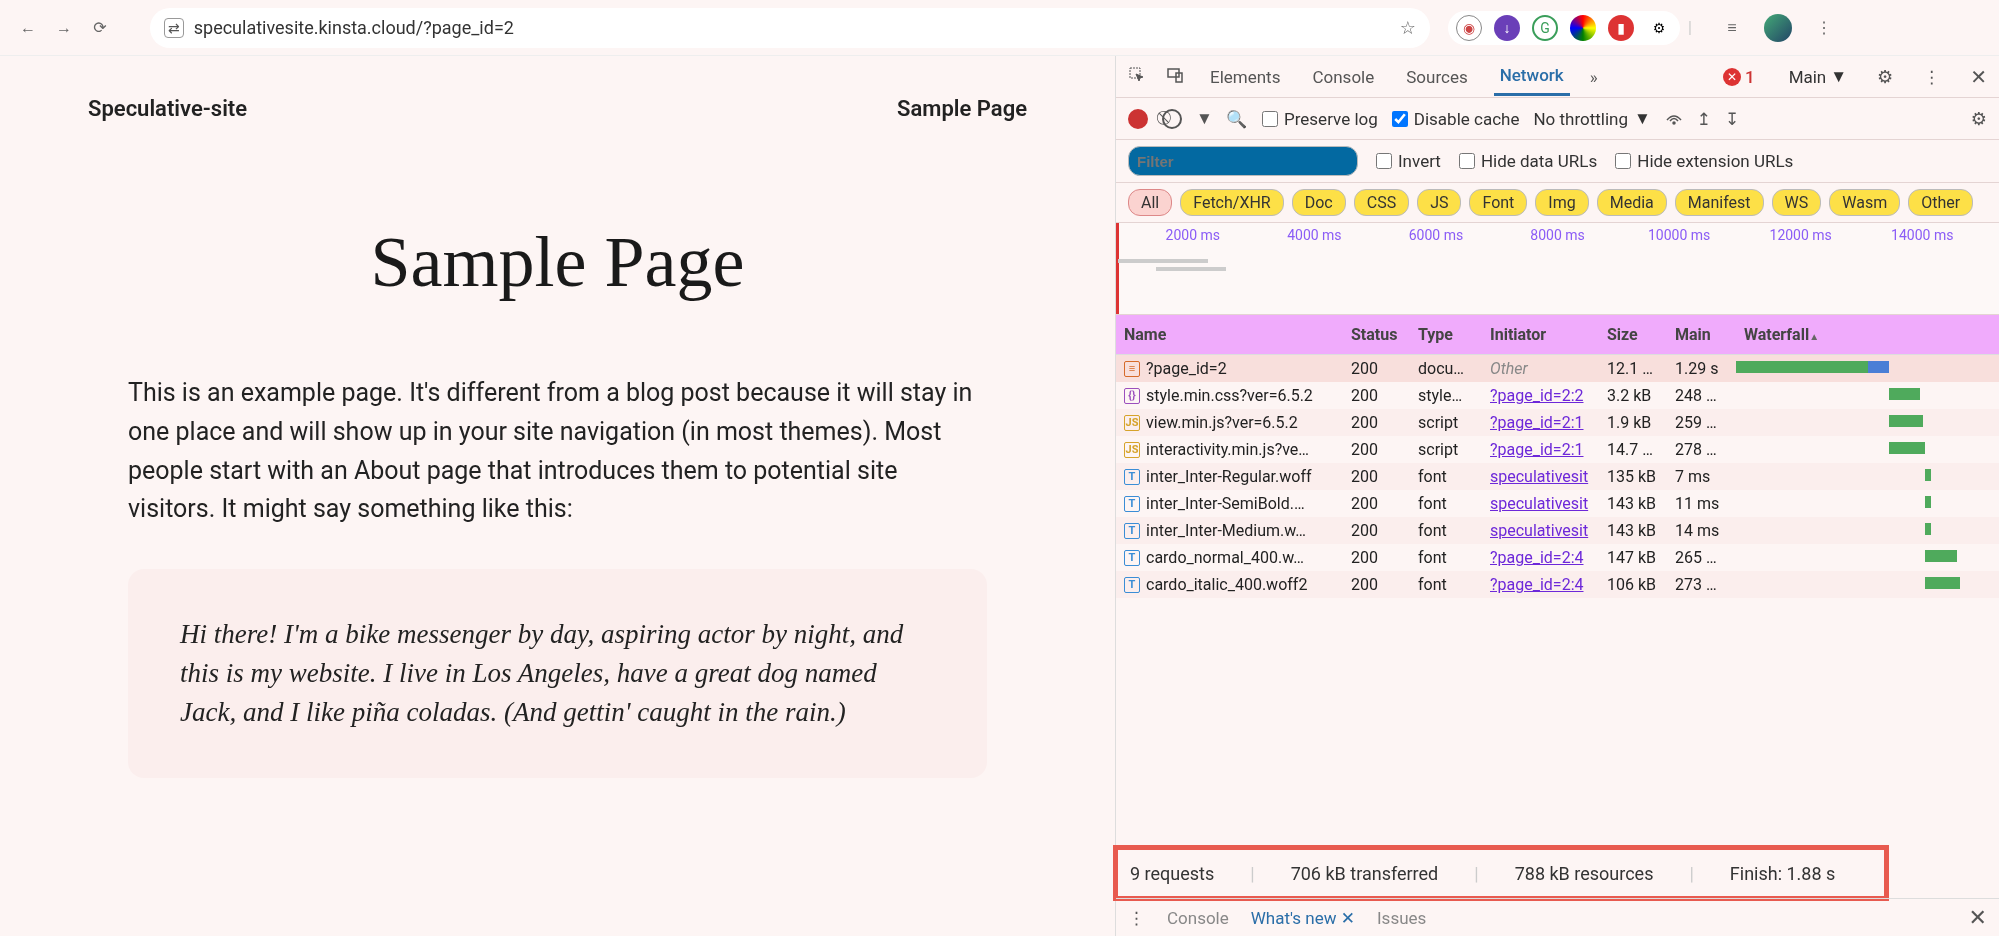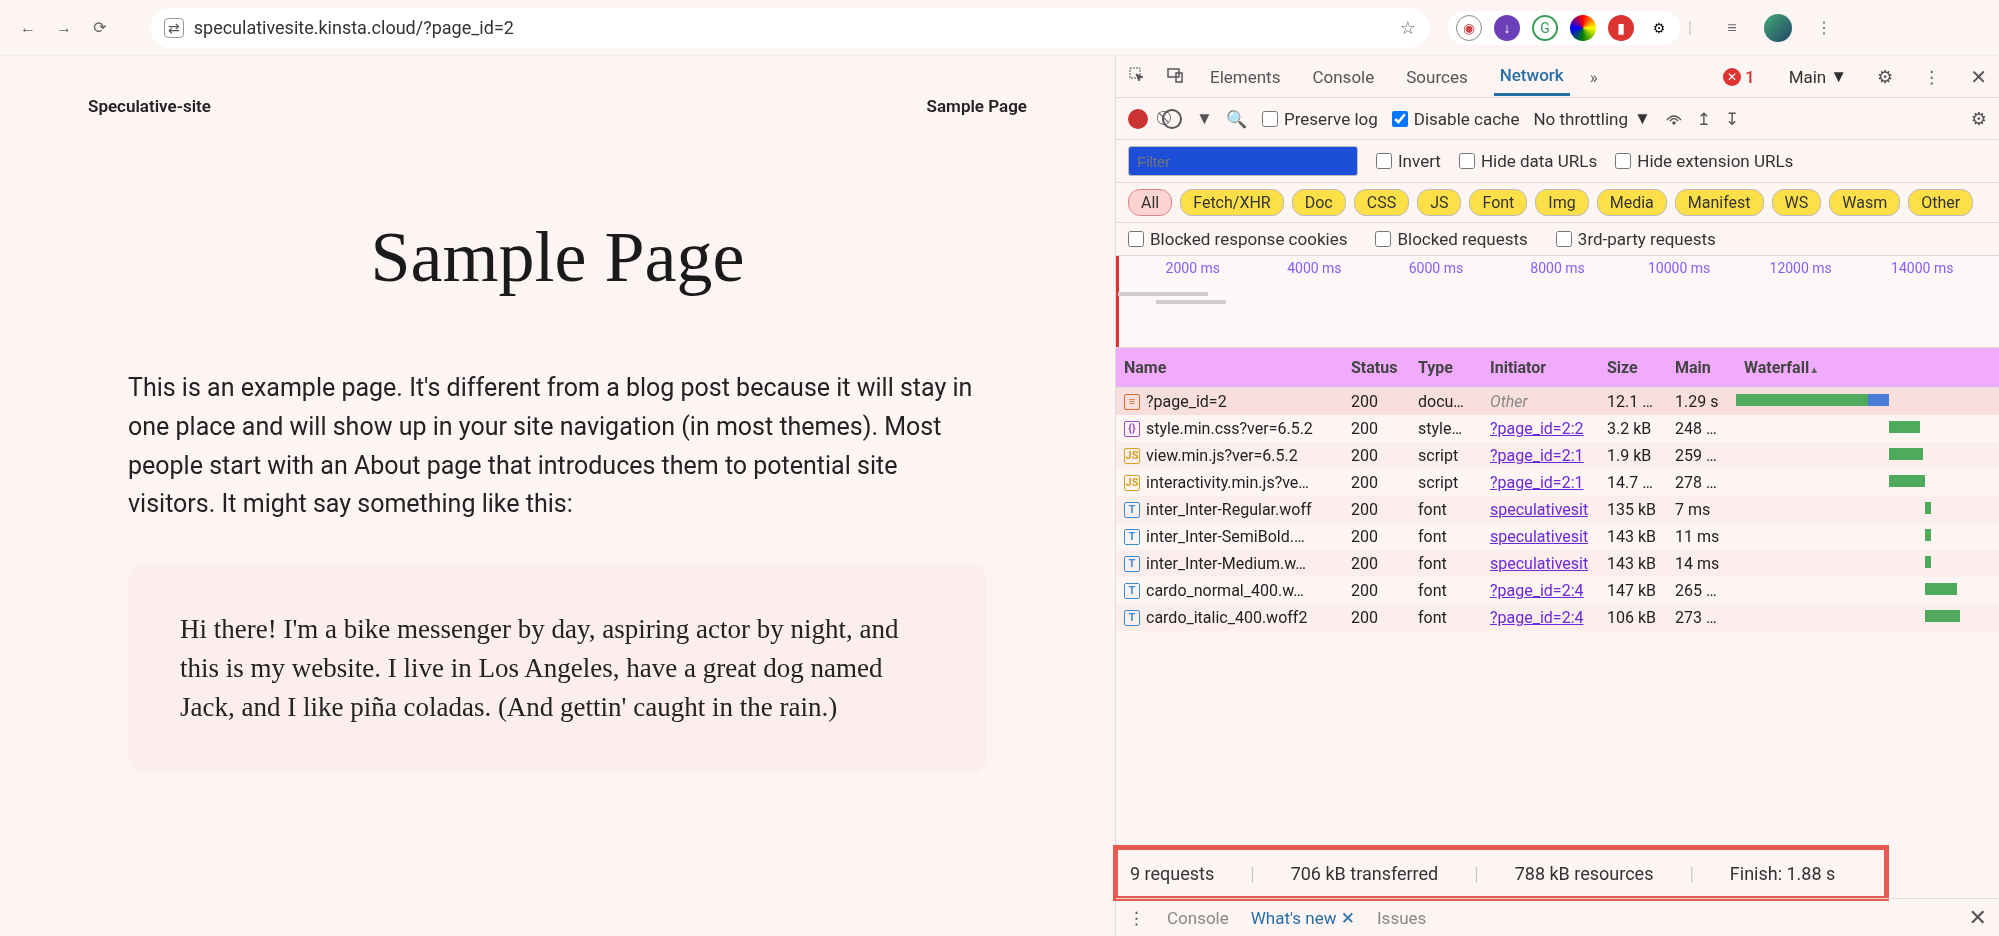--- a/index.html
+++ b/index.html
@@ -12,44 +12,44 @@
 .addr-prefix { font-size: 14px; border: 1px solid #999; border-radius: 4px; padding: 1px 3px; color: #555; }
 .star { margin-left: auto; color: #666; }
 .ext-icons { display: flex; gap: 12px; align-items: center; background: #fff; border-radius: 22px; padding: 4px 8px; margin-left: 10px; }
 .ext-icon { width: 26px; height: 26px; border-radius: 50%; display: inline-flex; align-items: center; justify-content: center; font-size: 14px; }
 .tail-icons { display: flex; gap: 18px; align-items: center; margin-left: 18px; }
 .avatar { width: 28px; height: 28px; border-radius: 50%; background: linear-gradient(135deg, #4a7, #246); }
 
 
 .split { display: flex; height: calc(100% - 56px); }
 .page { width: 1115px; background: #fdf5f4; padding: 40px 88px; overflow: hidden; }
-.site-header { display: flex; justify-content: space-between; font-size: 17px; font-weight: 600; color: #222; }
+.site-header { display: flex; justify-content: space-between; font-size: 22px; font-weight: 600; color: #222; }
 .site-link { color: #222; }
 .page-title { font-family: Georgia, 'Times New Roman', serif; font-size: 72px; font-weight: 400; text-align: center; margin: 100px 0 70px; color: #1a1a1a; }
 .page-body { font-size: 25px; line-height: 1.55; color: #222; margin: 2px 40px; }
-.blockquote { background: #fbeeed; border-radius: 16px; padding: 46px 52px; margin: 40px 0; font-family: Georgia, 'Times New Roman', serif; font-size: 27px; line-height: 1.45; color: #222; }
+.blockquote { background: #fbeeed; border-radius: 16px; padding: 46px 52px; margin: 40px 0; font-family: Georgia, 'Times New Roman', serif; font-style: italic; font-size: 27px; line-height: 1.45; color: #222; }
 
 
 .devtools { flex: 1; background: #fdf5f4; border-left: 1px solid #ddd; display: flex; flex-direction: column; font-size: 17px; color: #333; }
 
 .dt-tabs { height: 42px; display: flex; align-items: center; padding: 0 12px; gap: 20px; border-bottom: 1px solid #e4d4d3; }
 .dt-tab { color: #555; cursor: pointer; padding: 8px 6px; }
 .dt-tab.active { color: #2a6ea8; border-bottom: 3px solid #2a6ea8; font-weight: 500; }
 .dock-icon { color: #555; }
 .err-badge { display: inline-flex; align-items: center; gap: 4px; color: #c33; font-weight: 500; margin-left: auto; }
 .err-badge .dot { width: 18px; height: 18px; background: #d33; border-radius: 50%; color: #fff; font-size: 12px; display: flex; align-items: center; justify-content: center; }
 
 .dt-toolbar { height: 42px; display: flex; align-items: center; padding: 0 12px; gap: 14px; border-bottom: 1px solid #e4d4d3; }
 .circle-btn { width: 20px; height: 20px; border: 2px solid #555; border-radius: 50%; display: inline-block; }
 .circle-btn.rec { border-color: #c33; background: #c33; }
 .cb { display: flex; align-items: center; gap: 6px; cursor: pointer; }
 .cb input { width: 16px; height: 16px; }
 
 .dt-filterrow { display: flex; align-items: center; gap: 18px; padding: 6px 12px; border-bottom: 1px solid #e4d4d3; }
-.filter-input { width: 230px; height: 30px; border: 1px solid #bbb; border-radius: 3px; padding: 0 8px; font-size: 15px; background: #1d4ed8; }
+.filter-input { width: 230px; height: 30px; border: 1px solid #bbb; border-radius: 12px; padding: 0 8px; font-size: 15px; background: #0369a1; font-weight: bold; }
 
 .chips { display: flex; gap: 8px; padding: 6px 12px; border-bottom: 1px solid #e4d4d3; flex-wrap: wrap; }
 .chip { border: 1px solid #bbb; border-radius: 12px; padding: 3px 12px; font-size: 16px; background: #fde047; cursor: pointer; }
 .chip.active { background: #fbd3d0; border-color: #d88; }
 
 .dt-extras { display: flex; gap: 28px; padding: 6px 12px; border-bottom: 1px solid #e4d4d3; }
 
 .timeline { height: 92px; border-bottom: 1px solid #e4d4d3; position: relative; background: #fdf8f7; }
 .tl-labels { display: flex; font-size: 14px; color: #8b5cf6; padding: 4px 16px; }
 .tl-labels span { flex: 1; text-align: center; }
@@ -209,34 +209,20 @@
         <span class="chip">JS</span>
         <span class="chip">Font</span>
         <span class="chip">Img</span>
         <span class="chip">Media</span>
         <span class="chip">Manifest</span>
         <span class="chip">WS</span>
         <span class="chip">Wasm</span>
         <span class="chip">Other</span>
       </div>
 
-    <div class="dt-extras">
-      <label class="cb">
-          <input type="checkbox" style="">
-          <span>Blocked response cookies</span>
-        </label>
-      <label class="cb">
-          <input type="checkbox" style="">
-          <span>Blocked requests</span>
-        </label>
-      <label class="cb">
-          <input type="checkbox" style="">
-          <span>3rd-party requests</span>
-        </label>
-    </div>
 
     <div class="timeline">
       <div class="tl-redbar"></div>
       <div class="tl-labels" id="tl-labels">
           <span>2000 ms</span>
           <span>4000 ms</span>
           <span>6000 ms</span>
           <span>8000 ms</span>
           <span>10000 ms</span>
           <span>12000 ms</span>

